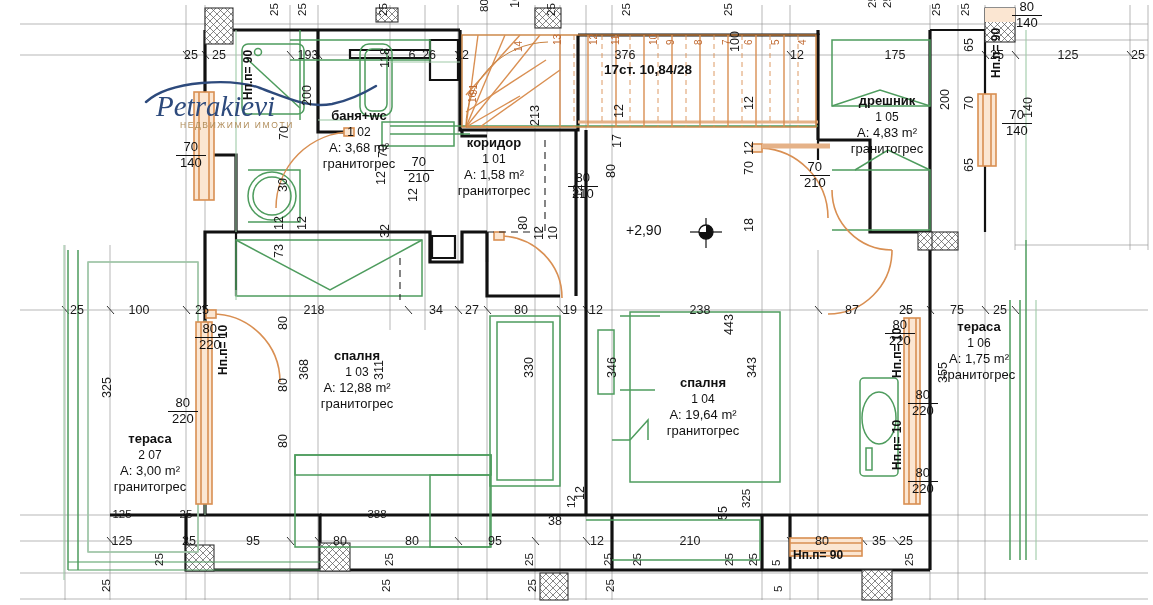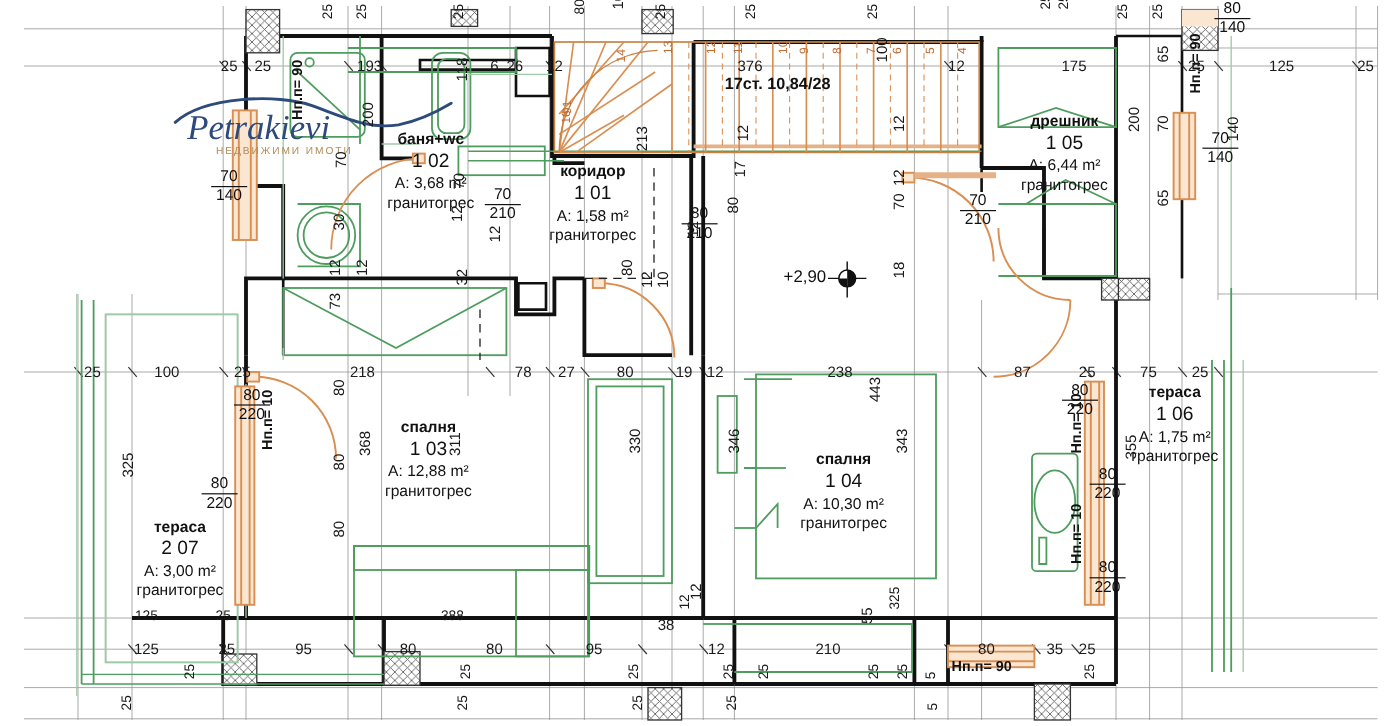--- a/index.html
+++ b/index.html
@@ -1,20 +1,20 @@
 <!DOCTYPE html>
 <html><head>
 <meta charset="utf-8">
 <style>
   html,body{margin:0;padding:0;background:#fff;}
   body{font-family:"Liberation Sans",sans-serif;}
   #plan{position:relative;width:1153px;height:605px;background:#ffffff;overflow:hidden;}
   svg.layer{position:absolute;left:0;top:0;width:1153px;height:605px;}
   .room-name{font-weight:bold;font-size:13px;}
-  .room-num{font-size:16px;}
+  .room-num{font-size:12px;}
   .room-area{font-size:13px;}
   .room-fin{font-size:13px;}
   .room-blk{position:absolute;text-align:center;line-height:1.27;color:#111;}
 
   .dim{position:absolute;font-size:12.5px;color:#1a1a1a;white-space:nowrap;}
   .vdim{position:absolute;font-size:12.5px;color:#1a1a1a;white-space:nowrap;
         transform-origin:left top;transform:rotate(-90deg);}
   .dim-s{font-size:11.5px;}
   .step-no{position:absolute;font-size:10px;color:#c06a32;transform-origin:left top;transform:rotate(-90deg);}
 
@@ -381,55 +381,55 @@
   <div class="room-blk" style="left:438px;top:135px;width:112px;">
     <div class="room-name">коридор</div>
     <div class="room-num">1 01</div>
     <div class="room-area">A: 1,58 m²</div>
     <div class="room-fin">гранитогрес</div>
   </div>
 
   <div class="room-blk" style="left:832px;top:93px;width:110px;">
     <div class="room-name">дрешник</div>
     <div class="room-num">1 05</div>
-    <div class="room-area">A: 6,44 m²</div>
+    <div class="room-area">A: 4,83 m²</div>
     <div class="room-fin">гранитогрес</div>
   </div>
 
   <div class="room-blk" style="left:302px;top:348px;width:110px;">
     <div class="room-name">спалня</div>
     <div class="room-num">1 03</div>
     <div class="room-area">A: 12,88 m²</div>
     <div class="room-fin">гранитогрес</div>
   </div>
 
   <div class="room-blk" style="left:648px;top:375px;width:110px;">
     <div class="room-name">спалня</div>
     <div class="room-num">1 04</div>
-    <div class="room-area">A: 10,30 m²</div>
+    <div class="room-area">A: 19,64 m²</div>
     <div class="room-fin">гранитогрес</div>
   </div>
 
   <div class="room-blk" style="left:100px;top:431px;width:100px;">
     <div class="room-name">тераса</div>
     <div class="room-num">2 07</div>
     <div class="room-area">A: 3,00 m²</div>
     <div class="room-fin">гранитогрес</div>
   </div>
 
   <div class="room-blk" style="left:930px;top:319px;width:98px;">
     <div class="room-name">тераса</div>
     <div class="room-num">1 06</div>
     <div class="room-area">A: 1,75 m²</div>
     <div class="room-fin">гранитогрес</div>
   </div>
 
   <div class="stair-lbl" style="left:604px;top:62px;">17ст. 10,84/28</div>
 
-  <div class="elev" style="left:653px;top:222px;">+2,90</div>
+  <div class="elev" style="left:626px;top:222px;">+2,90</div>
 
   <div id="dyn-openings">
       <div class="opening" style="left: 176px; top: 140px;">
         <div class="top">70</div>
         <div class="bot">140</div>
       </div>
       <div class="npp" style="left: 241px; top: 100px;">Нп.п= 90</div>
       <div class="opening" style="left: 1002px; top: 108px;">
         <div class="top">70</div>
         <div class="bot">140</div>
@@ -485,22 +485,22 @@
       <div class="dim" style="left: 462px; top: 48px; transform: translateX(-50%);">12</div>
       <div class="dim" style="left: 625px; top: 48px; transform: translateX(-50%);">376</div>
       <div class="dim" style="left: 797px; top: 48px; transform: translateX(-50%);">12</div>
       <div class="dim" style="left: 895px; top: 48px; transform: translateX(-50%);">175</div>
       <div class="dim" style="left: 997px; top: 48px; transform: translateX(-50%);">25</div>
       <div class="dim" style="left: 1068px; top: 48px; transform: translateX(-50%);">125</div>
       <div class="dim" style="left: 1138px; top: 48px; transform: translateX(-50%);">25</div>
       <div class="dim" style="left: 77px; top: 303px; transform: translateX(-50%);">25</div>
       <div class="dim" style="left: 139px; top: 303px; transform: translateX(-50%);">100</div>
       <div class="dim" style="left: 202px; top: 303px; transform: translateX(-50%);">25</div>
-      <div class="dim" style="left: 302px; top: 303px; transform: translateX(-50%);">218</div>
-      <div class="dim" style="left: 436px; top: 303px; transform: translateX(-50%);">78</div>
+      <div class="dim" style="left: 314px; top: 303px; transform: translateX(-50%);">218</div>
+      <div class="dim" style="left: 436px; top: 303px; transform: translateX(-50%);">34</div>
       <div class="dim" style="left: 472px; top: 303px; transform: translateX(-50%);">27</div>
       <div class="dim" style="left: 521px; top: 303px; transform: translateX(-50%);">80</div>
       <div class="dim" style="left: 570px; top: 303px; transform: translateX(-50%);">19</div>
       <div class="dim" style="left: 596px; top: 303px; transform: translateX(-50%);">12</div>
       <div class="dim" style="left: 700px; top: 303px; transform: translateX(-50%);">238</div>
       <div class="dim" style="left: 852px; top: 303px; transform: translateX(-50%);">87</div>
       <div class="dim" style="left: 906px; top: 303px; transform: translateX(-50%);">25</div>
       <div class="dim" style="left: 957px; top: 303px; transform: translateX(-50%);">75</div>
       <div class="dim" style="left: 1000px; top: 303px; transform: translateX(-50%);">25</div>
       <div class="dim" style="left: 122px; top: 534px; transform: translateX(-50%);">125</div>

